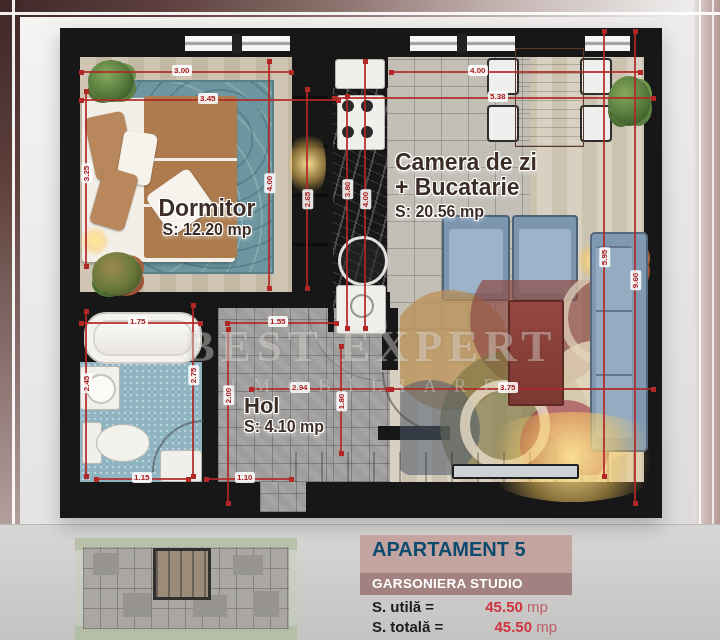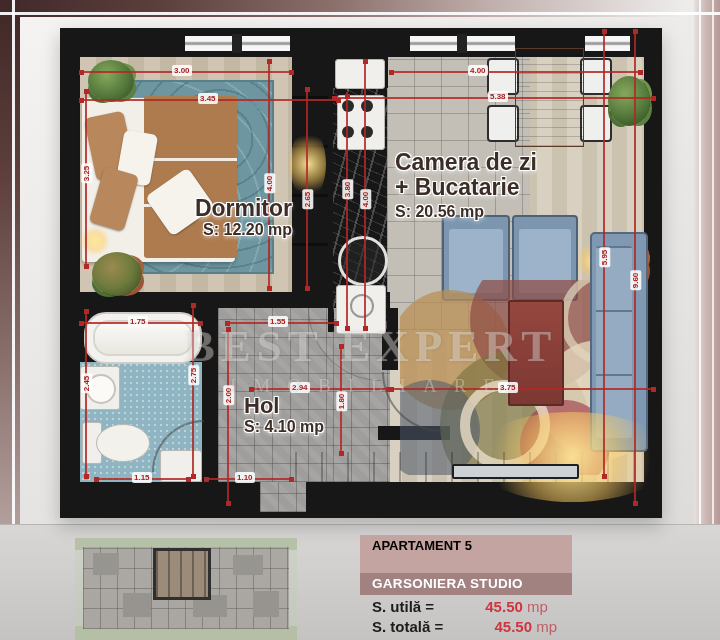--- a/index.html
+++ b/index.html
@@ -95,21 +95,21 @@
     background:linear-gradient(#cdd2c6,#c2c8ba);}
   .mini-lawn{position:absolute;background:#b2bfa0;}
   .mini-bld{position:absolute;left:8px;top:9px;width:206px;height:82px;background:#a5a29c;
     background-image:repeating-linear-gradient(90deg,rgba(55,55,55,.4) 0 1px,transparent 1px 17px),
                      repeating-linear-gradient(0deg,rgba(55,55,55,.4) 0 1px,transparent 1px 20px);}
   .mini-room{position:absolute;background:#8e8b86;}
   .mini-hl{position:absolute;left:78px;top:10px;width:52px;height:46px;background:#93806a;
     border:3px solid #141414;background-image:repeating-linear-gradient(90deg,rgba(30,30,30,.5) 0 2px,transparent 2px 12px);}
   
   .info{position:absolute;left:360px;top:535px;width:212px;}
-  .info-b1{height:38px;background:#c3a4a1;color:#000000;font-size:13px;font-weight:bold;
+  .info-b1{height:38px;background:#c3a4a1;color:#0c4a6e;font-size:20px;font-weight:bold;
            padding:3px 0 0 12px;box-sizing:border-box;}
   .info-b2{height:22px;background:#a18280;color:#fff;font-size:13.5px;font-weight:bold;
            padding:3px 0 0 12px;box-sizing:border-box;letter-spacing:.3px;}
   .info-row{font-size:15px;color:#1c1c1c;font-weight:bold;padding:3px 0 0 12px;}
   .info-val{color:#cf3540;font-weight:bold;margin-left:47px;} .info-unit{color:#bd5f66;font-weight:normal;}
 </style>
 </head>
 <body>
 
 <div class="page">
@@ -264,21 +264,21 @@
         <div class="dim-line v" style="left: 167px; top: 300px; width: 2px; height: 177px;"></div>
         <span class="dim-label rot" style="left: 159px; top: 362px;">2.00</span>
         <div class="dim-line v" style="left: 280px; top: 317px; width: 2px; height: 110px;"></div>
         <span class="dim-label rot" style="left: 272px; top: 368px;">1.80</span>
         <div class="dim-line v" style="left: 543px; top: 2px; width: 2px; height: 448px;"></div>
         <span class="dim-label rot" style="left: 535px; top: 224px;">5.95</span>
         <div class="dim-line v" style="left: 574px; top: 2px; width: 2px; height: 475px;"></div>
         <span class="dim-label rot" style="left: 566px; top: 247px;">9.60</span>
       </div>
 
-    <div class="plabel" style="left:62px;top:168px;width:170px;text-align:right;">
+    <div class="plabel" style="left:62px;top:168px;width:170px;text-align:center;">
       <div class="rl-big">Dormitor</div>
       <div class="rl-small">S: 12.20 mp</div>
     </div>
     <div class="plabel" style="left:335px;top:122px;width:210px;">
       <div class="rl-big">Camera de zi</div>
       <div class="rl-big">+ Bucatarie</div>
       <div class="rl-small" style="margin-top:3px;">S: 20.56 mp</div>
     </div>
     <div class="plabel" style="left:184px;top:366px;width:130px;">
       <div class="rl-med">Hol</div>

